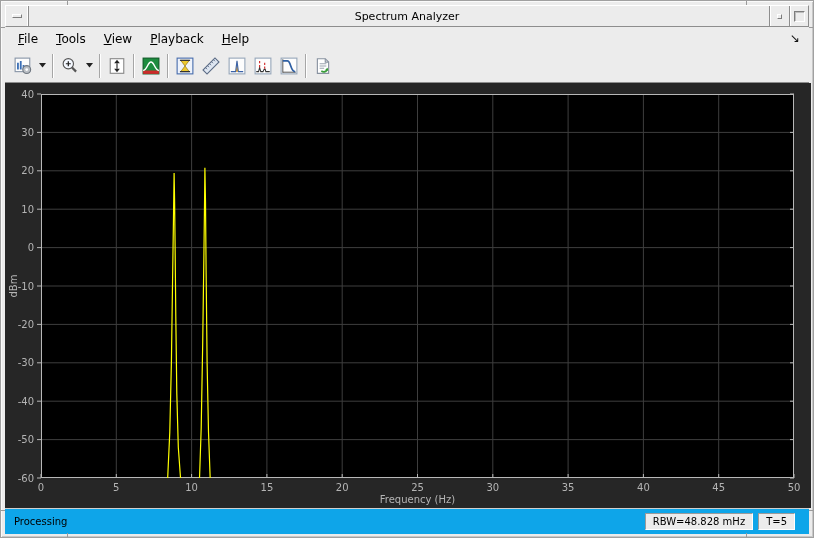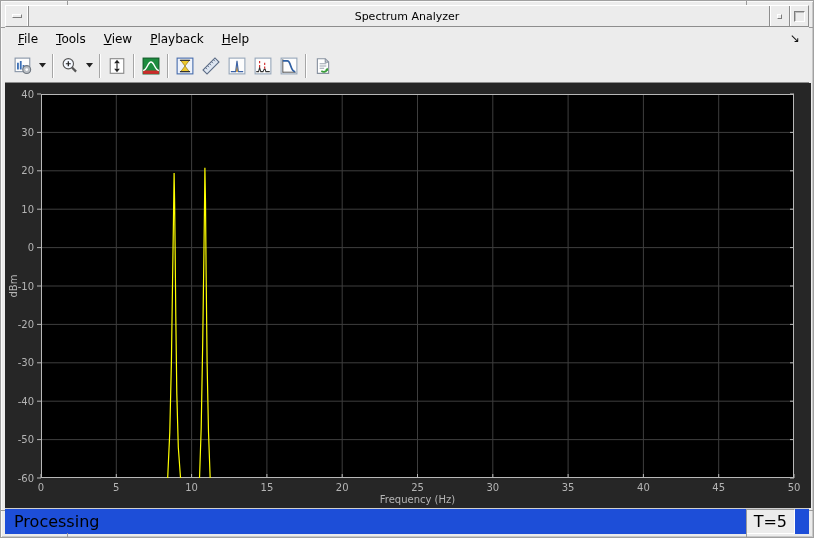--- a/index.html
+++ b/index.html
@@ -75,23 +75,23 @@
     border-left:1px solid #a6a6a6; border-right:1px solid #ffffff;
   }
   
   .plot-panel {
     position:absolute; left:4px; top:82px; width:806px; height:425px;
     background:#262626;
   }
   
   .statusbar {
     position:absolute; left:4px; top:507px; right:4px; height:26px;
-    background:#1d4ed8; border-top:1px solid #cfcfcf;
+    background:#0ea5e9; border-top:1px solid #cfcfcf;
     display:flex; align-items:center; padding:0 14px 0 9px;
-    font-size:16px; color:#000;
+    font-size:10px; color:#000;
   }
   .status-left { flex:0 0 auto; }
   .status-segments { margin-left:auto; display:flex; gap:5px; }
   .status-seg {
     border:1px solid; border-color:#9a9a9a #ffffff #ffffff #9a9a9a;
     padding:2px 7px; background:#ececec; white-space:nowrap;
   }
   
   .notch { position:absolute; background:#9a9a9a; }
   .notch.h { width:1px; height:4px; }
@@ -320,20 +320,21 @@
         <text x="29" y="398.5" text-anchor="end" fill="#b4b4b4" font-size="10px" font-family="DejaVu Sans, sans-serif">-60</text>
         <text x="412.5" y="420" text-anchor="middle" fill="#b4b4b4" font-size="10px" font-family="DejaVu Sans, sans-serif">Frequency (Hz)</text>
         <text x="12" y="203" text-anchor="middle" fill="#b4b4b4" font-size="10px" font-family="DejaVu Sans, sans-serif" transform="rotate(-90 12 203)">dBm</text>
         <polyline points="36.0,398.8 162.5,398.8 164.8,348.9 166.4,279.8 167.6,195.3 168.5,133.9 169.1,90.1 169.6,118.5 170.0,153.1 170.8,233.7 171.8,310.5 173.3,364.3 175.8,398.8 194.4,398.8 196.2,345.1 197.7,260.6 198.9,172.3 199.6,114.7 199.9,84.7 200.5,118.5 201.1,187.6 202.1,279.8 203.5,348.9 205.3,398.8 789.0,398.8" fill="none" stroke="#ffff00" stroke-width="1.2" clip-path="url(#plotclip)"></polyline>
       </svg>
   </div>
 
   <div class="statusbar">
     <span class="status-left">Processing</span>
     <span class="status-segments" id="status-segments">
+        <span class="status-seg">RBW=48.828 mHz</span>
         <span class="status-seg">T=5</span>
       </span>
   </div>
 
   <div class="notch h" style="left:66px; top:0;"></div>
   <div class="notch h" style="right:66px; top:0;"></div>
   <div class="notch h" style="left:66px; bottom:0;"></div>
   <div class="notch h" style="right:66px; bottom:0;"></div>
   <div class="notch v" style="left:0; top:26px;"></div>
   <div class="notch v" style="right:0; top:26px;"></div>

